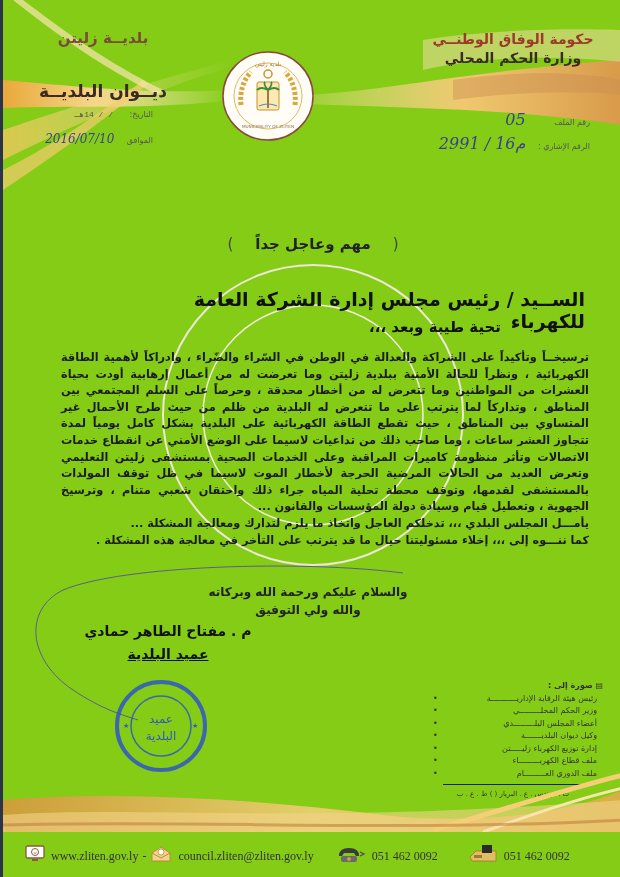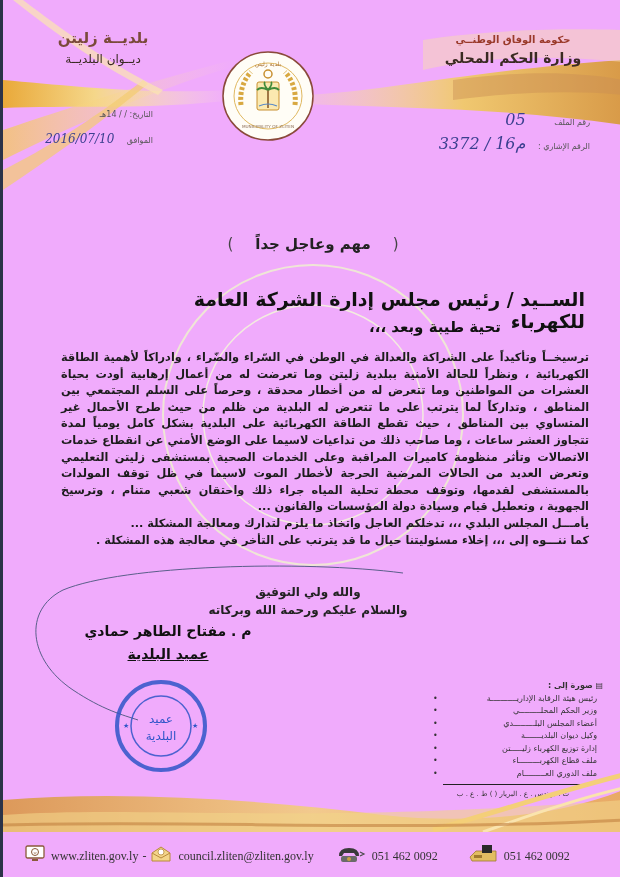--- a/index.html
+++ b/index.html
@@ -1,30 +1,30 @@
 <!DOCTYPE html>
 <html><head>
 <meta charset="utf-8">
 <style>
   * { box-sizing: border-box; margin: 0; padding: 0; }
   html, body { width: 620px; height: 877px; overflow: hidden; background: #fdfcf8; }
   body { position: relative; font-family: "DejaVu Sans", sans-serif; color: #1a1a1a; }
-  .page { position: absolute; left: 0; top: 0; width: 620px; height: 877px; background: #f0abfc; border-left: 3px solid #2b3348; }
+  .page { position: absolute; left: 0; top: 0; width: 620px; height: 877px; background: #84cc16; border-left: 3px solid #2b3348; }
 
   
   .hdr-band { position: absolute; left: 0; top: 0; width: 620px; height: 200px; overflow: hidden; }
   .hdr-band svg { position: absolute; left: 0; top: 0; }
 
   .hdr-left { position: absolute; left: 30px; top: 28px; width: 140px; text-align: center; direction: rtl; }
   .hdr-left .l1 { font-family: "DejaVu Sans", sans-serif; font-weight: bold; font-size: 15px; color: #7a4a3a; line-height: 20px; }
-  .hdr-left .l2 { font-family: "DejaVu Sans", sans-serif; font-weight: normal; font-size: 12px; color: #3a2a22; line-height: 22px; }
+  .hdr-left .l2 { font-family: "DejaVu Sans", sans-serif; font-weight: bold; font-size: 17px; color: #3a2a22; line-height: 22px; margin-top: 32px; }
 
   .hdr-right { position: absolute; right: 22px; top: 30px; width: 170px; text-align: center; direction: rtl; }
   .hdr-right .r1 { font-weight: bold; font-size: 14px; color: #7a4a3a; line-height: 19px; }
-  .hdr-right .r2 { font-weight: bold; font-size: 10px; color: #9a3a2a; line-height: 19px; }
+  .hdr-right .r2 { font-weight: bold; font-size: 14px; color: #9a3a2a; line-height: 19px; }
   .hdr-right .r3 { font-weight: bold; font-size: 14px; color: #3a2a22; line-height: 19px; }
 
   .logo { position: absolute; left: 218px; top: 50px; width: 94px; height: 92px; }
 
   .meta-left { position: absolute; left: 40px; top: 110px; width: 110px; direction: rtl; font-size: 8px; color: #555; }
   .meta-left .row { height: 22px; position: relative; }
   .meta-left .hand { font-family: "DejaVu Serif", serif; font-style: italic; color: #3a3f8f; font-size: 12px; }
   .meta-right { position: absolute; right: 30px; top: 110px; width: 190px; direction: rtl; font-size: 8px; color: #555; }
   .meta-right .row { height: 24px; position: relative; }
   .meta-right .hand { font-family: "DejaVu Serif", serif; font-style: italic; color: #3a3f8f; font-size: 16px; }
@@ -121,36 +121,36 @@
       <path d="M47 40 Q 40 36 36 40 M47 40 Q 54 36 58 40 M47 40 Q 42 34 44 32 M47 40 Q 52 34 50 32" stroke="#3f8a3a" stroke-width="1.8" fill="none"></path>
       <path d="M38 56 Q 47 52 56 56" stroke="#5a8ac8" stroke-width="1.2" fill="none"></path>
       <text x="47" y="16" font-size="6" text-anchor="middle" fill="#b07a40" font-family="DejaVu Sans, sans-serif">بلدية زليتن</text>
       <text x="47" y="78" font-size="4.2" text-anchor="middle" fill="#8a6a50" font-family="DejaVu Sans, sans-serif">MUNICIPALITY OF ZLITEN</text>
     </svg>
   </div>
 
   <div class="meta-left">
     <div class="row">
       <span>التاريخ:</span>
-      <span style="">/ / 14هـ</span>
+      <span style="margin-right:14px;font-family:Liberation Mono, monospace;">/ / 14هـ</span>
     </div>
     <div class="row">
       <span>الموافق</span>
       <span class="hand" style="margin-right:10px; direction:ltr; display:inline-block;">2016/07/10</span>
     </div>
   </div>
 
   <div class="meta-right">
     <div class="row">
       <span>رقم الملف</span>
       <span class="hand" style="margin-right:26px;">05</span>
     </div>
     <div class="row">
       <span>الرقم الإشاري :</span>
-      <span class="hand" style="margin-right:10px; direction:ltr; display:inline-block;">3372 / 16م</span>
+      <span class="hand" style="margin-right:10px; direction:ltr; display:inline-block;">2991 / 16م</span>
     </div>
   </div>
 
   <div class="urgent">
     <span class="paren">(</span><span>مهم وعاجل جداً</span><span class="paren">)</span>
   </div>
 
   <svg style="position:absolute; left:150px; top:250px;" width="320" height="330">
     <circle cx="160" cy="165" r="150" fill="none" stroke="#efe6d6" stroke-width="2"></circle>
     <circle cx="160" cy="165" r="110" fill="none" stroke="#f3ecdf" stroke-width="1.5"></circle>
@@ -159,22 +159,22 @@
   <div class="addressee">الســيد / رئيس مجلس إدارة  الشركة العامة للكهرباء</div>
   <div class="greeting">تحية طيبة وبعد ،،،</div>
 
   <div class="body-text">
     <p class="last">ترسيخــاً وتأكيداً على الشراكة والعدالة في الوطن في السّراء والضّراء ، وادراكاً لأهمية الطاقة الكهربائية ، ونظراً للحالة الأمنية ببلدية زليتن وما تعرضت له من أعمال إرهابية أودت بحياة العشرات من المواطنين وما تتعرض له من أخطار محدقة ، وحرصاً على السلم المجتمعي بين المناطق ، وتداركاً لما يترتب على ما تتعرض له البلدية من ظلم من حيث طرح الأحمال غير المتساوي بين المناطق ، حيث تقطع الطاقة الكهربائية على البلدية بشكل كامل يومياً لمدة تتجاوز العشر ساعات ، وما صاحب ذلك من تداعيات لاسيما على الوضع الأمني عن انقطاع خدمات الاتصالات وتأثر منظومة كاميرات المراقبة وعلى الخدمات الصحية بمستشفى زليتن التعليمي وتعرض العديد من الحالات المرضية الحرجة لأخطار الموت لاسيما في ظل توقف المولدات بالمستشفى لقدمها، وتوقف محطة تحلية المياه جراء ذلك واحتقان شعبي متنام ، وترسيخ الجهوية ، وتعطيل قيام وسيادة دولة المؤسسات والقانون ...</p>
     <p>يأمـــل المجلس البلدي ،،، تدخلكم العاجل واتخاذ ما يلزم لتدارك ومعالجة المشكلة ...</p>
     <p>كما ننـــوه إلى ،،، إخلاء مسئوليتنا حيال ما قد يترتب على التأخر في معالجة هذه المشكلة .</p>
   </div>
 
   <div class="closing">
+    <div>والسلام عليكم ورحمة الله وبركاته</div>
     <div>والله ولي التوفيق</div>
-    <div>والسلام عليكم ورحمة الله وبركاته</div>
   </div>
 
   <svg class="sig-line" width="620" height="877" style="pointer-events:none;">
     <path d="M400 573 C 300 560, 120 565, 60 590 C 20 610, 25 660, 70 690 C 100 710, 120 715, 135 720" fill="none" stroke="#5a5f8a" stroke-width="1"></path>
   </svg>
 
   <div class="signer">
     <div>م . مفتاح الطاهر حمادي</div>
     <div class="title">عميد البلدية</div>
   </div>

